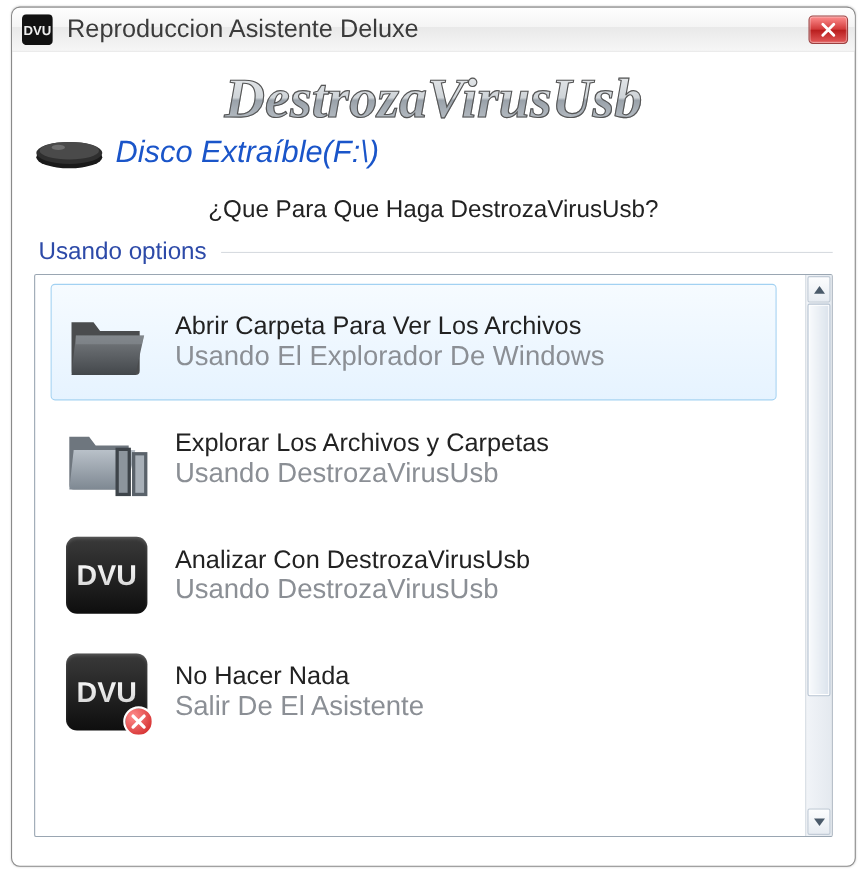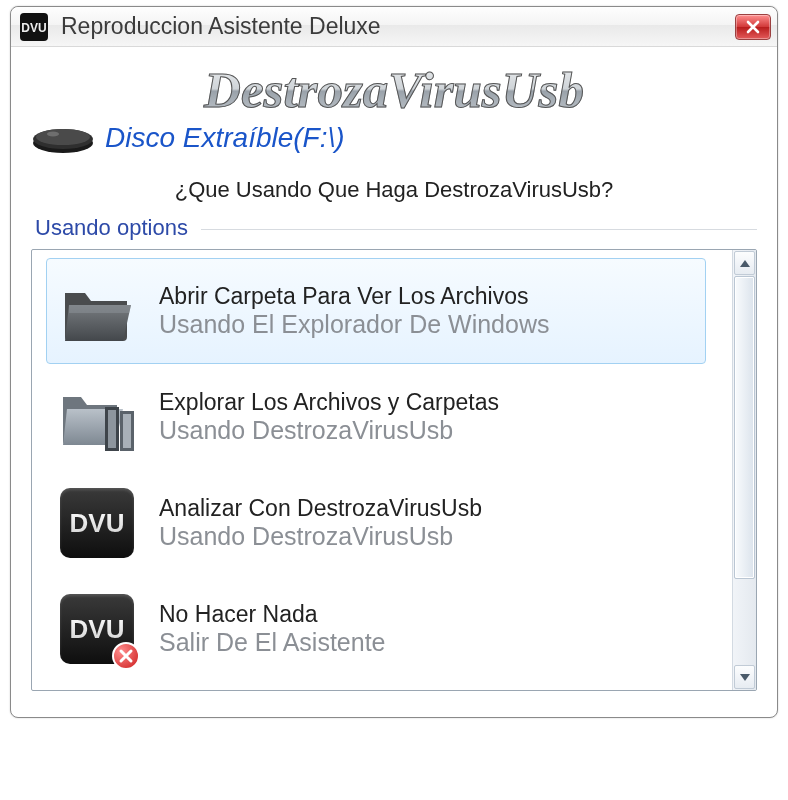--- a/index.html
+++ b/index.html
@@ -111,21 +111,21 @@
     height: 1px;
     background: #d7dbe0;
     z-index: 1;
     margin-left: 170px;
   }
   .listbox-wrap {
     margin-top: 8px;
     border: 1px solid #9aa6b2;
     border-radius: 2px;
     background: #ffffff;
-    height: 442px;
+    height: 512px;
     display: flex;
     gap: 20px;
   }
   .listbox {
     flex: 1;
     padding: 8px 6px 8px 14px;
     overflow: hidden;
   }
   .item {
     display: flex;
@@ -240,21 +240,21 @@
         <span class="disk-icon">
           <svg width="64" height="34" viewBox="0 0 64 34">
             <ellipse cx="32" cy="22" rx="30" ry="10" fill="#1a1a1a"></ellipse>
             <ellipse cx="32" cy="18" rx="30" ry="10" fill="#2f2f2f"></ellipse>
             <ellipse cx="32" cy="16" rx="27" ry="8" fill="#4a4a4a"></ellipse>
             <ellipse cx="22" cy="13" rx="6" ry="2.4" fill="#8d8d8d" opacity="0.55"></ellipse>
           </svg>
         </span>
         <span class="disk-label">Disco Extraíble(F:\)</span>
       </div>
-      <div class="prompt">¿Que Usando Que Haga DestrozaVirusUsb?</div>
+      <div class="prompt">¿Que Para Que Haga DestrozaVirusUsb?</div>
     </div>
 
     <div class="group">
       <span class="group-label">Usando options</span>
       <div class="group-line"></div>
 
       <div class="listbox-wrap">
         <div class="listbox">
 
           <div class="item selected">

